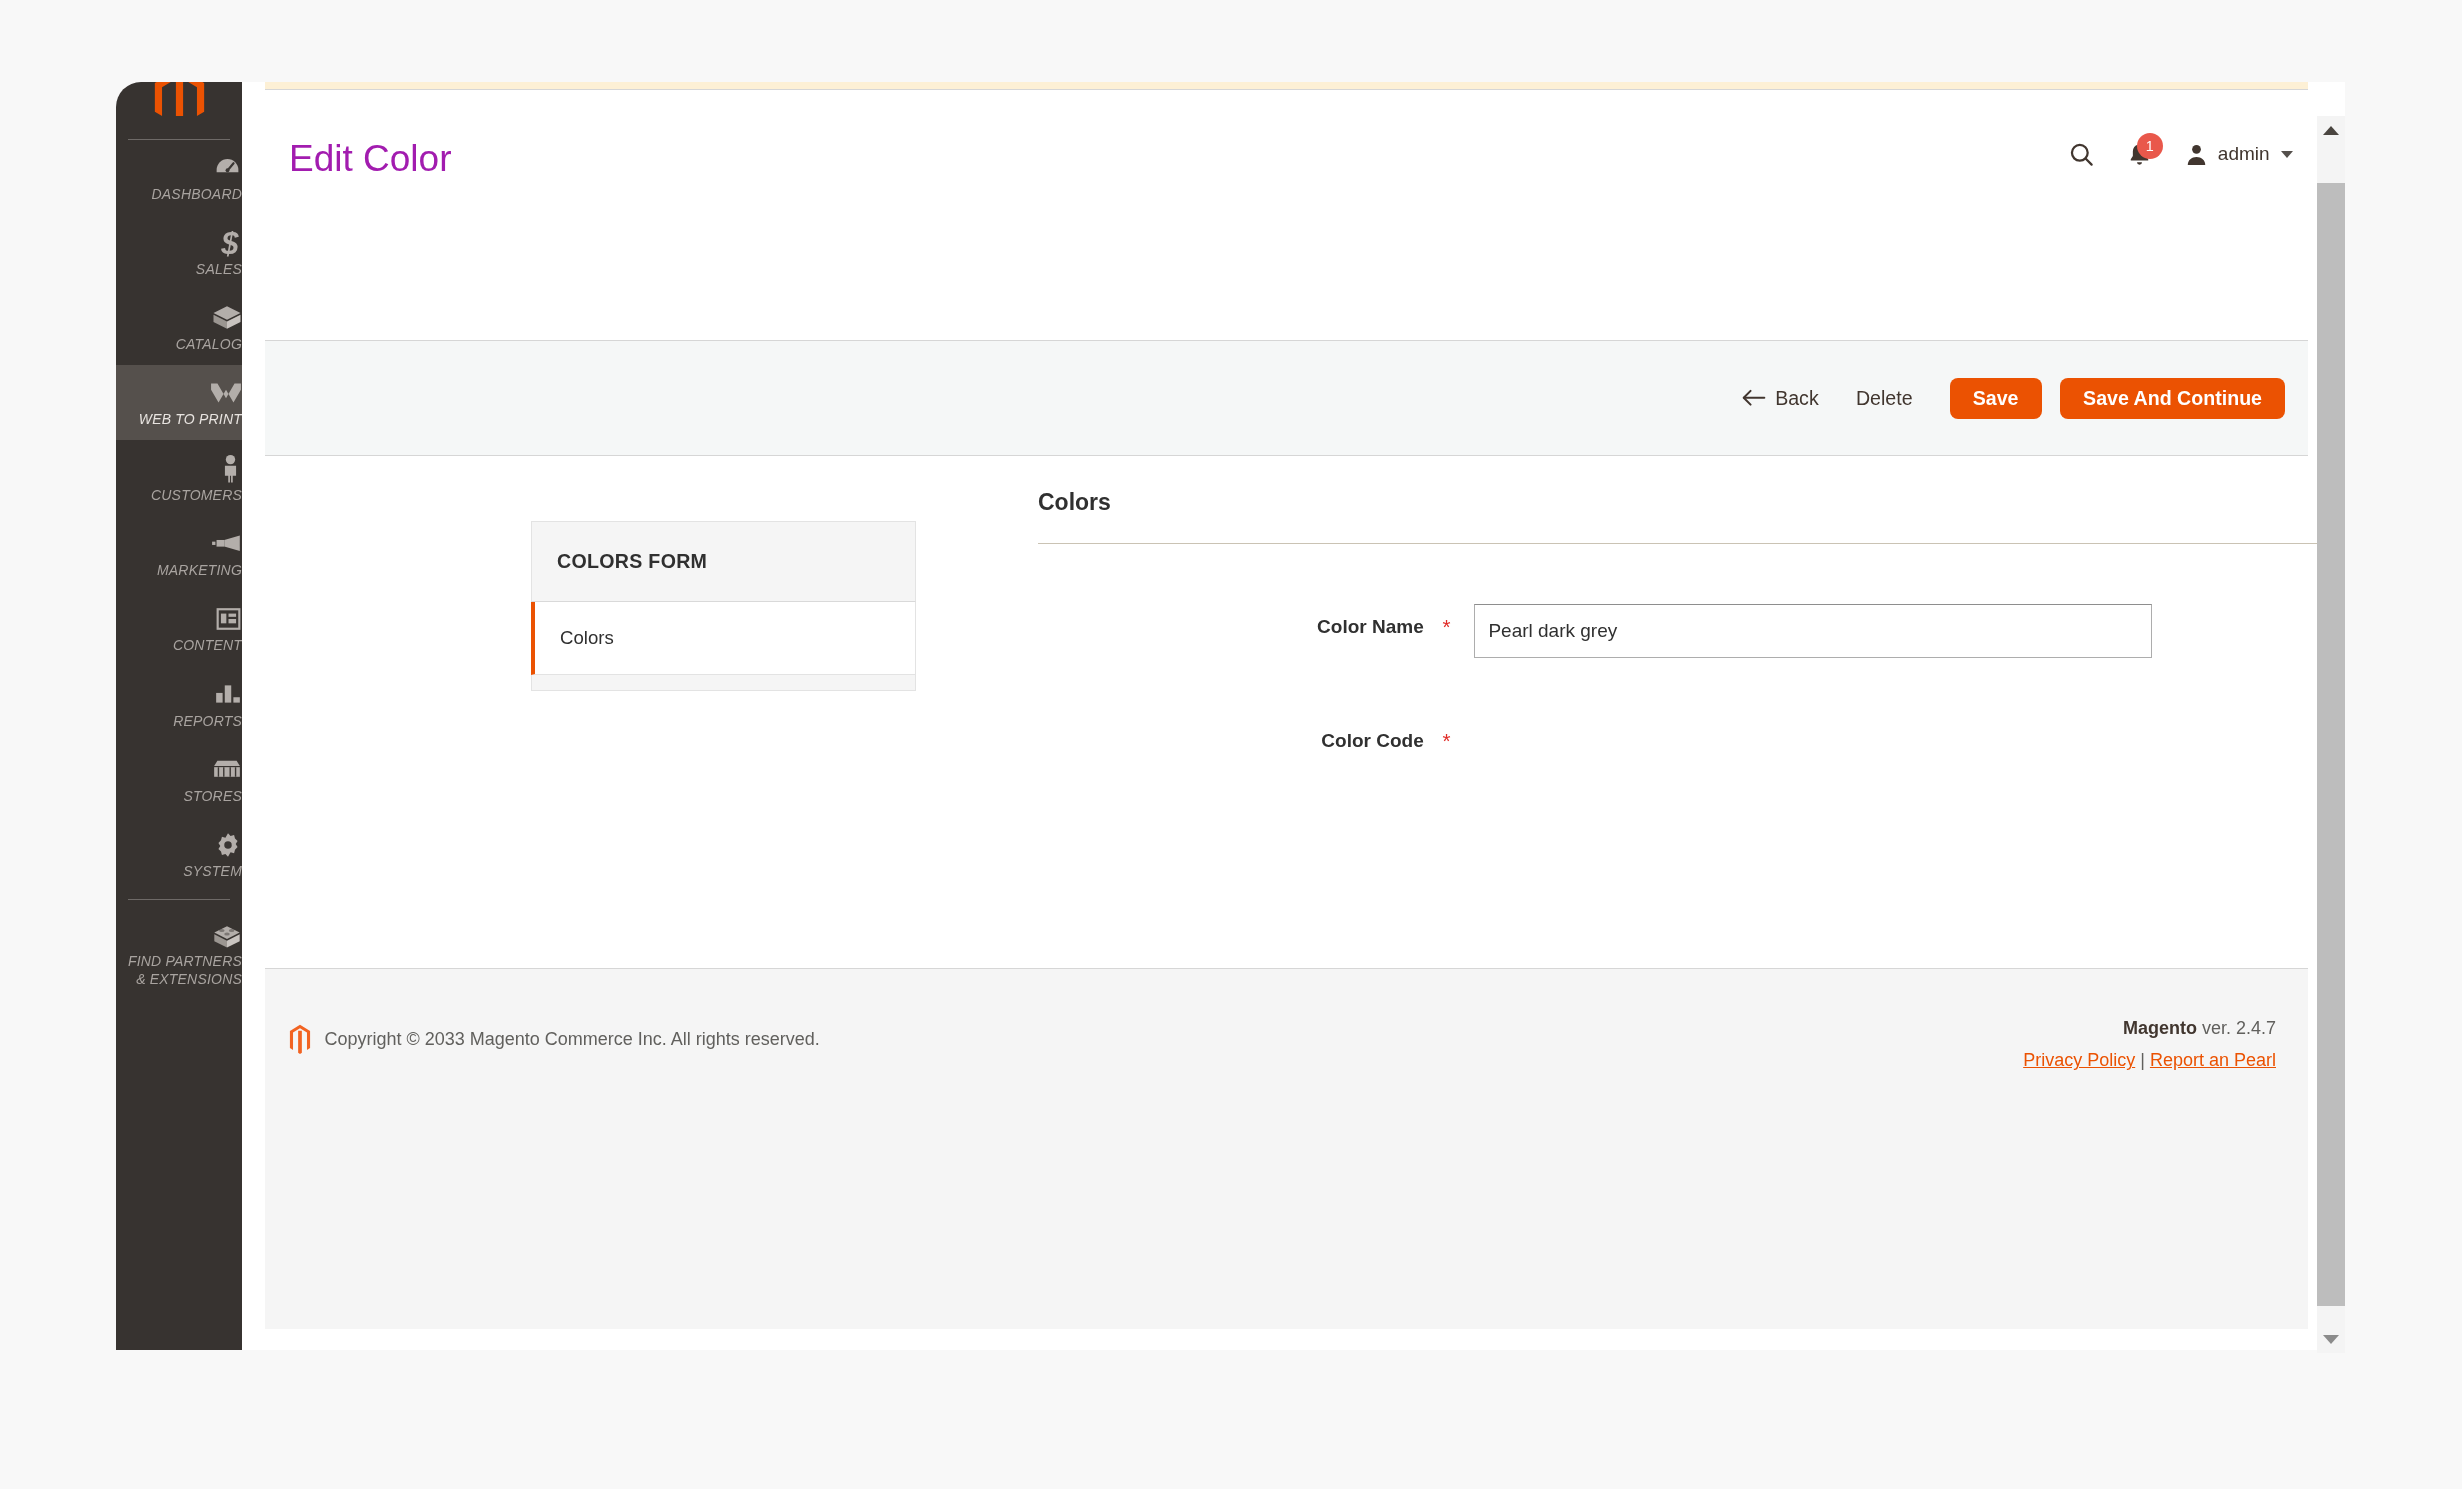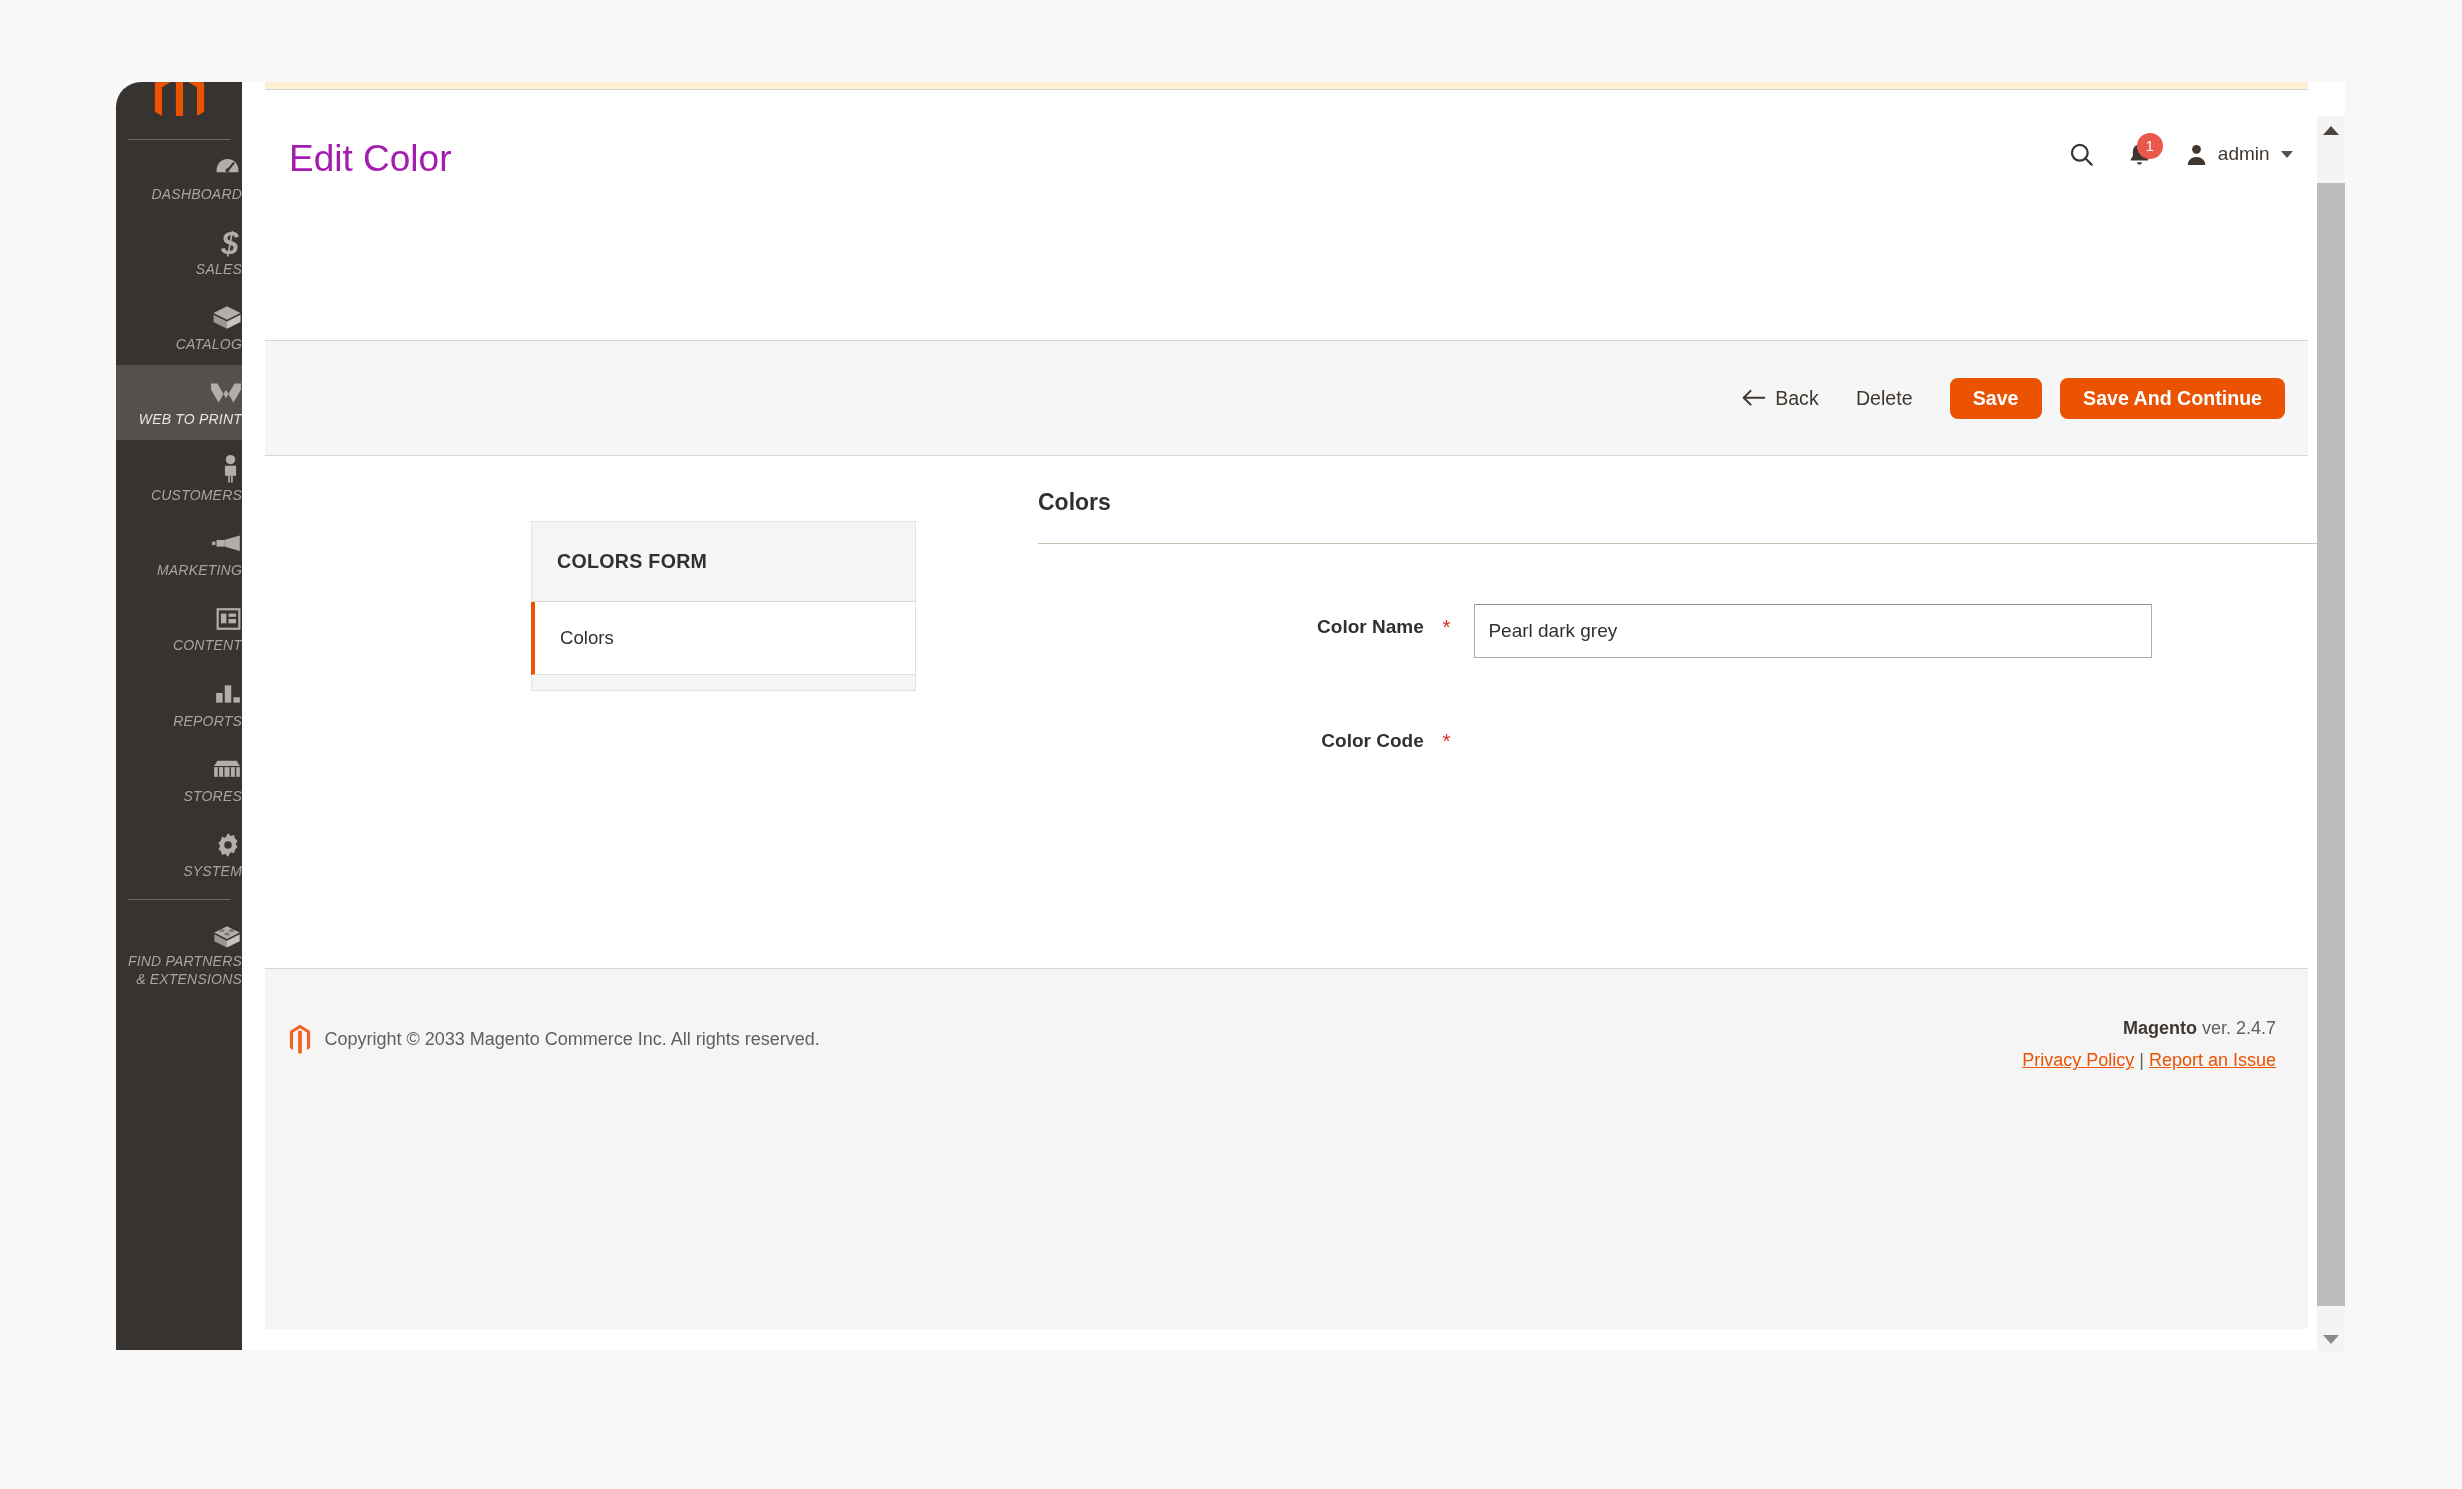--- a/index.html
+++ b/index.html
@@ -481,21 +481,21 @@
       <span id="copyright">Copyright © 2033 Magento Commerce Inc. All rights reserved.</span>
     </div>
 
     <div id="footer-right">
       <div id="version-line">
         <b>Magento</b><span> ver. 2.4.7</span>
       </div>
       <div id="footer-links">
         <a>Privacy Policy</a>
         <span>|</span>
-        <a>Report an Issue</a>
+        <a>Report an Pearl</a>
       </div>
     </div>
   </div>
 </div>
 
 <div id="scrollbar">
   <div class="sb-arrow" id="sb-arrow-up">
     <div class="arrow-glyph"></div>
   </div>
   <div id="sb-thumb"></div>

